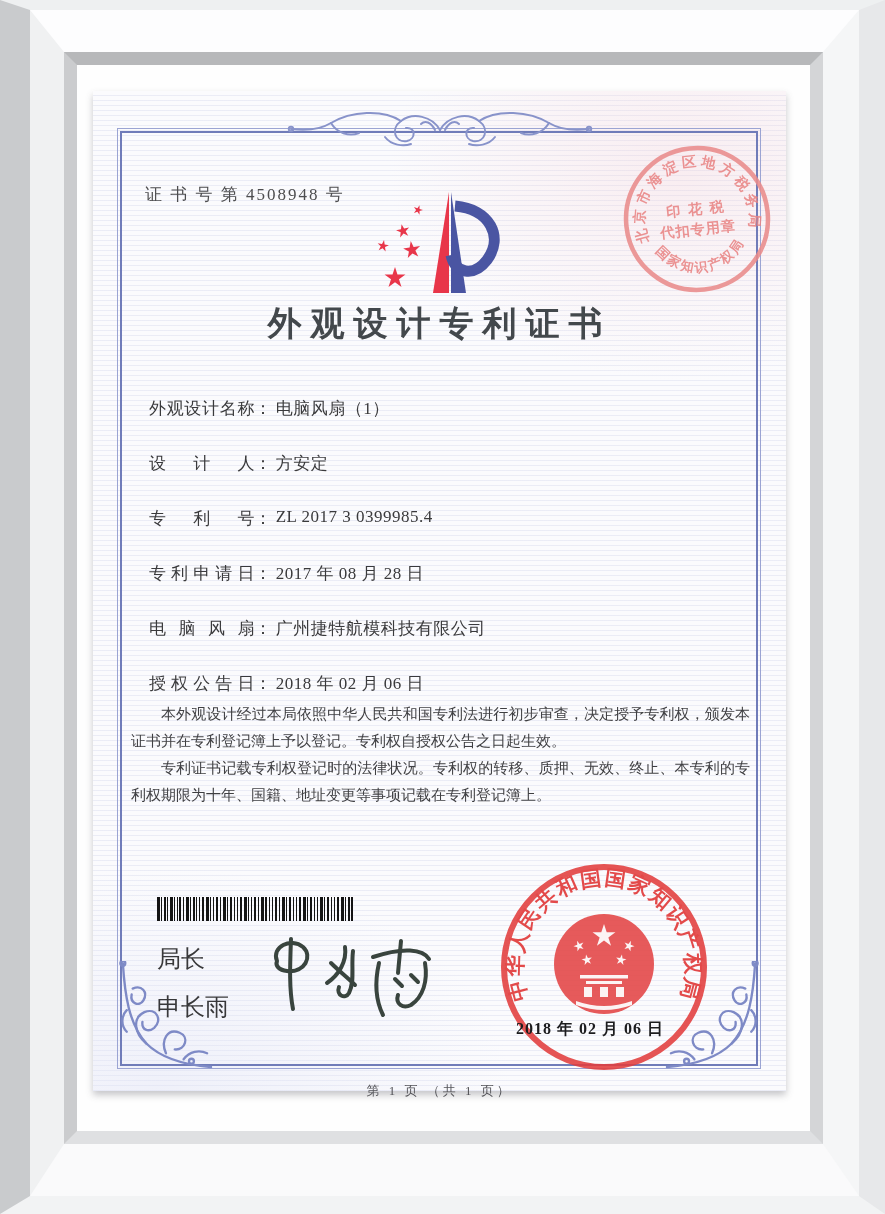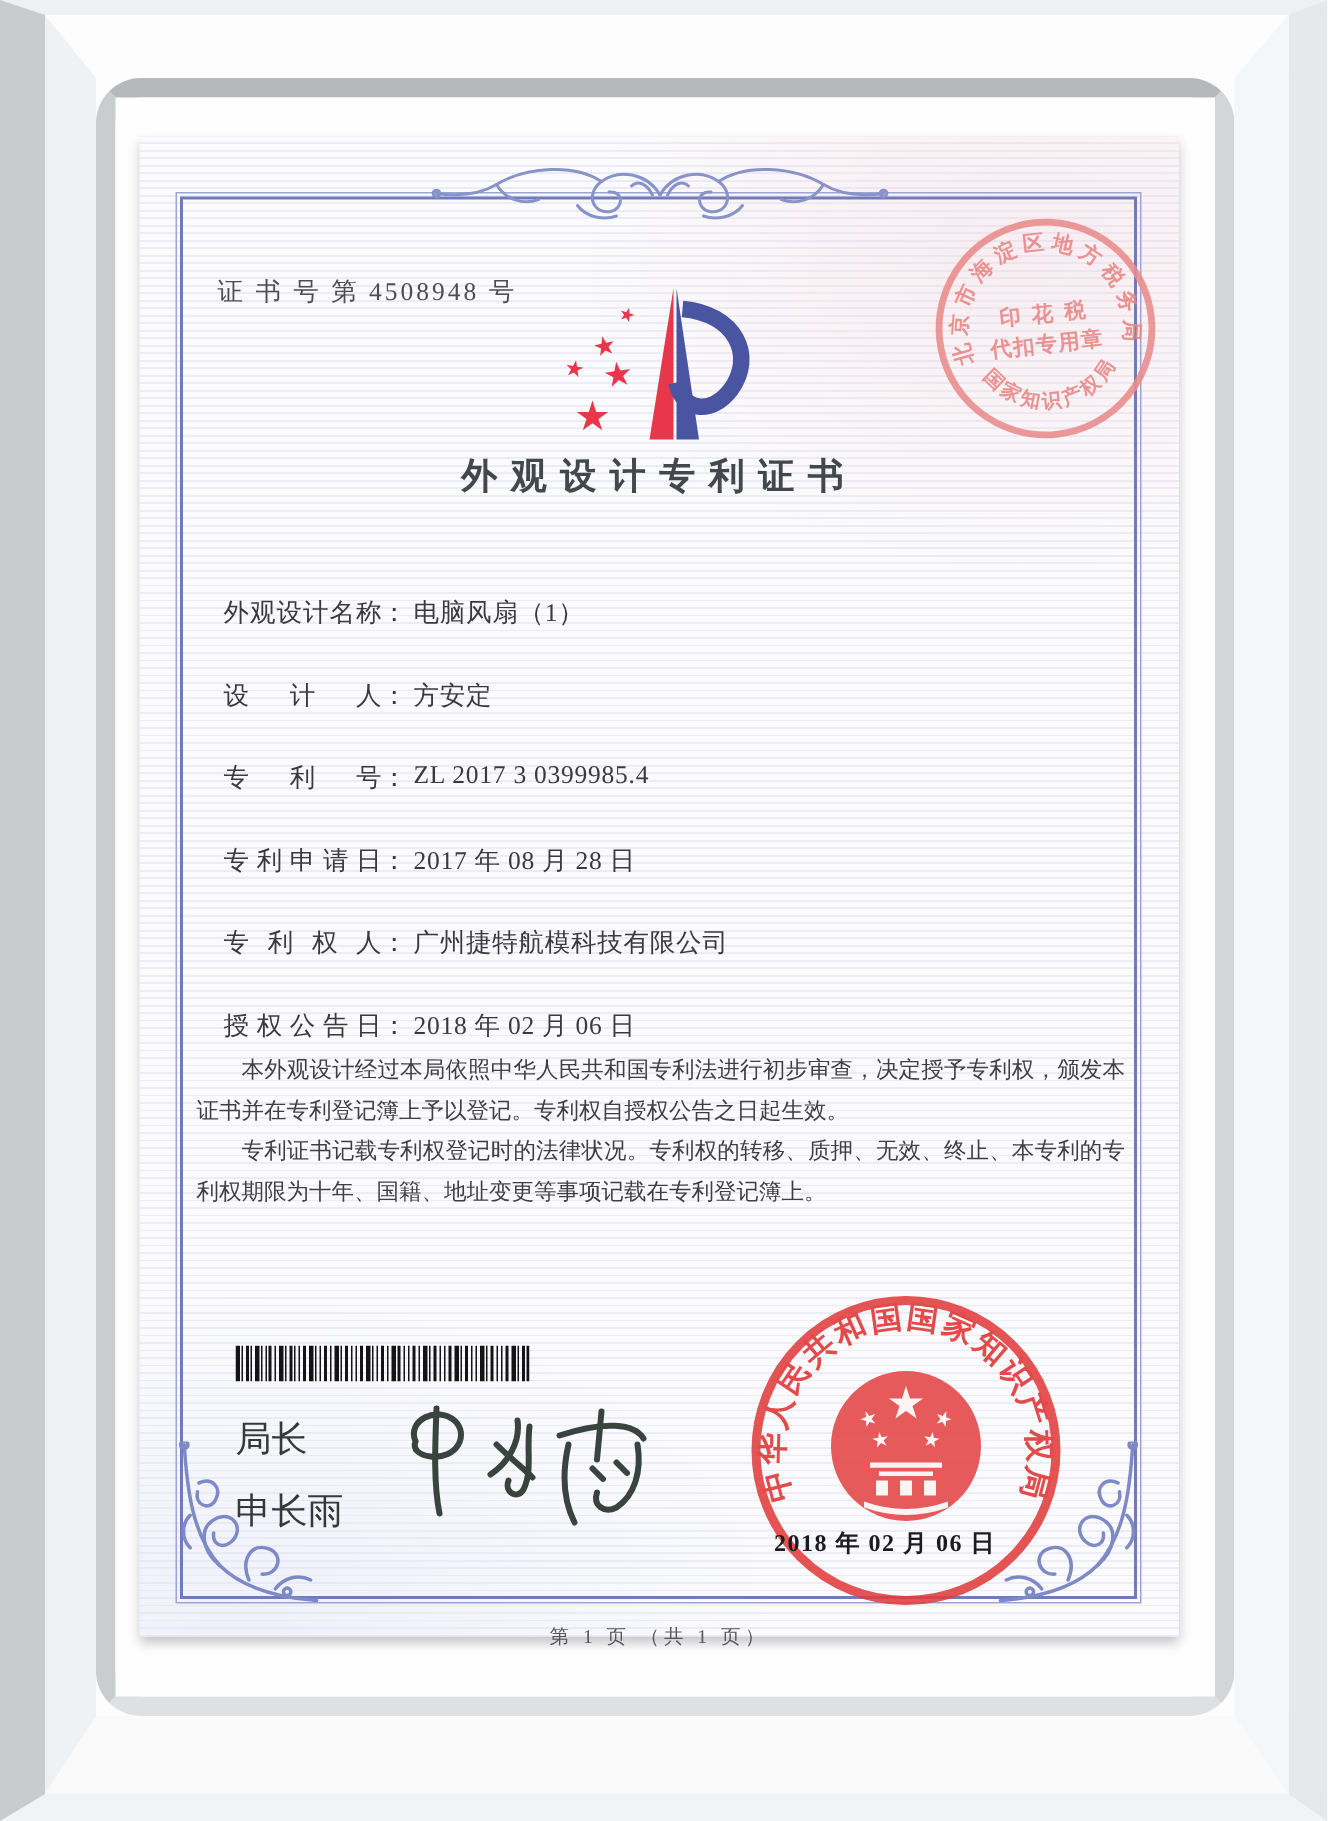--- a/index.html
+++ b/index.html
@@ -6,37 +6,37 @@
   .photo{position:relative;width:885px;height:1214px;background:#fdfdfd;overflow:hidden;
          font-family:"Liberation Serif", serif;}
   
   .frame-a{position:absolute;inset:0;border-style:solid;
            border-width:10px 26px 18px 30px;
            border-color:#eef0f1 #e7e8ea #f2f3f4 #c9cbcd;}
   .frame-b{position:absolute;inset:0;border-style:solid;
            border-width:42px 36px 52px 34px;
            border-color:#fdfdfe #f5f6f7 #fafafb #f0f1f2;}
   .frame-lip{position:absolute;inset:0;border-style:solid;border-width:13px;
-           border-color:#b7b8ba #d4d5d7 #dfe0e2 #cbccce;border-radius:30px;}
+           border-color:#b7b8ba #d4d5d7 #dfe0e2 #cbccce;}
   .mat{position:absolute;inset:0;background:#fefefe;padding:26px 24px 40px 16px;box-sizing:border-box;}
   
   .paper{position:relative;width:100%;height:100%;
          background:
            radial-gradient(420px 300px at 85% 8%, rgba(244,205,212,.30), rgba(244,205,212,0) 70%),
            radial-gradient(500px 320px at 10% 100%, rgba(225,228,246,.45), rgba(225,228,246,0) 70%),
            repeating-linear-gradient(0deg, rgba(128,138,200,.13) 0 1px, rgba(255,255,255,0) 1px 5px),
            #fbfbfd;
          box-shadow:0 4px 7px rgba(70,70,80,.30);}
   .cert-border-outer{position:absolute;left:24px;right:25px;top:37px;bottom:22px;
          border:1px solid #9ba4d3;pointer-events:none;}
   .cert-border-inner{position:absolute;inset:2px;border:2px solid #707cb9;}
   .abs{position:absolute;}
   .cert-no{left:52px;top:92px;font-size:17px;letter-spacing:2px;color:#4d4d4f;}
   .logo-wrap{left:277px;top:98px;width:132px;height:110px;}
-  .title{left:0;right:0;top:210px;text-align:center;font-size:24px;font-weight:bold;
+  .title{left:0;right:0;top:210px;text-align:center;font-size:34px;font-weight:bold;
          letter-spacing:9px;color:#43484c;}
   .fields{left:56px;top:306px;width:560px;}
   .field-row{height:55px;font-size:17px;color:#3a3a3c;white-space:nowrap;}
   .f-label{display:inline-block;width:6.2em;text-align:justify;text-align-last:justify;
            vertical-align:top;}
   .f-colon{display:inline-block;vertical-align:top;}
   .f-value{display:inline-block;vertical-align:top;letter-spacing:.5px;}
   .paras{left:38px;right:36px;top:610px;font-size:15px;line-height:27px;color:#3f3f42;
          text-align:justify;}
   .paras p{margin:0;text-indent:2em;}
@@ -146,21 +146,21 @@
               </div>
               <div class="field-row">
                 <span class="f-label">专利号</span><span class="f-colon">：</span>
                 <span class="f-value">ZL 2017 3 0399985.4</span>
               </div>
               <div class="field-row">
                 <span class="f-label">专利申请日</span><span class="f-colon">：</span>
                 <span class="f-value">2017 年 08 月 28 日</span>
               </div>
               <div class="field-row">
-                <span class="f-label">专利权人</span><span class="f-colon">：</span>
+                <span class="f-label">电脑风扇</span><span class="f-colon">：</span>
                 <span class="f-value">广州捷特航模科技有限公司</span>
               </div>
               <div class="field-row">
                 <span class="f-label">授权公告日</span><span class="f-colon">：</span>
                 <span class="f-value">2018 年 02 月 06 日</span>
               </div>
             </div>
 
             <div class="abs paras">
               <p>本外观设计经过本局依照中华人民共和国专利法进行初步审查，决定授予专利权，颁发本证书并在专利登记簿上予以登记。专利权自授权公告之日起生效。</p>

